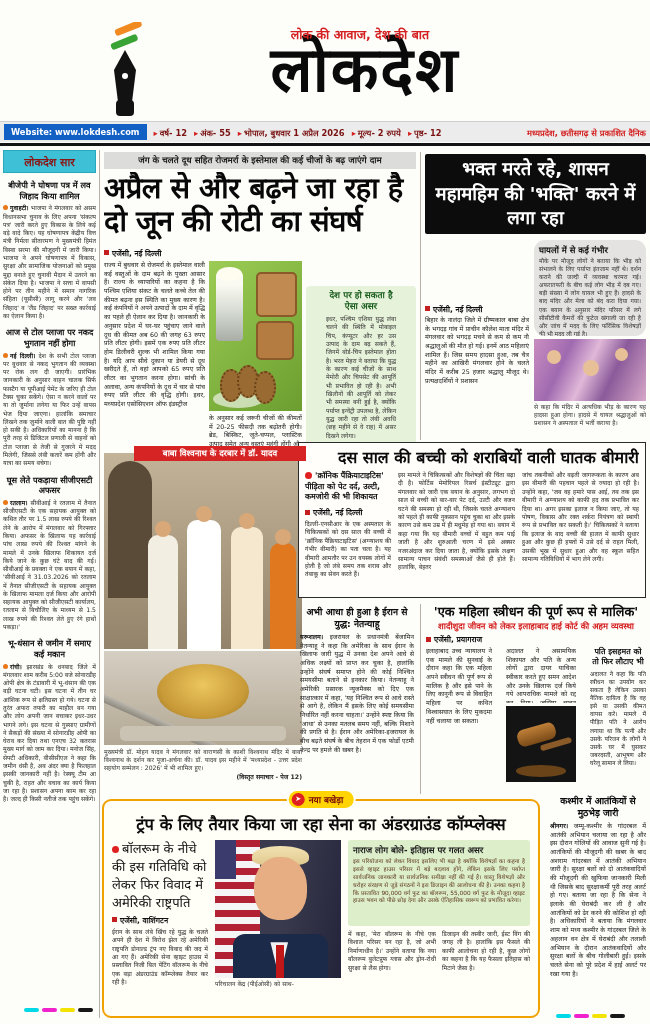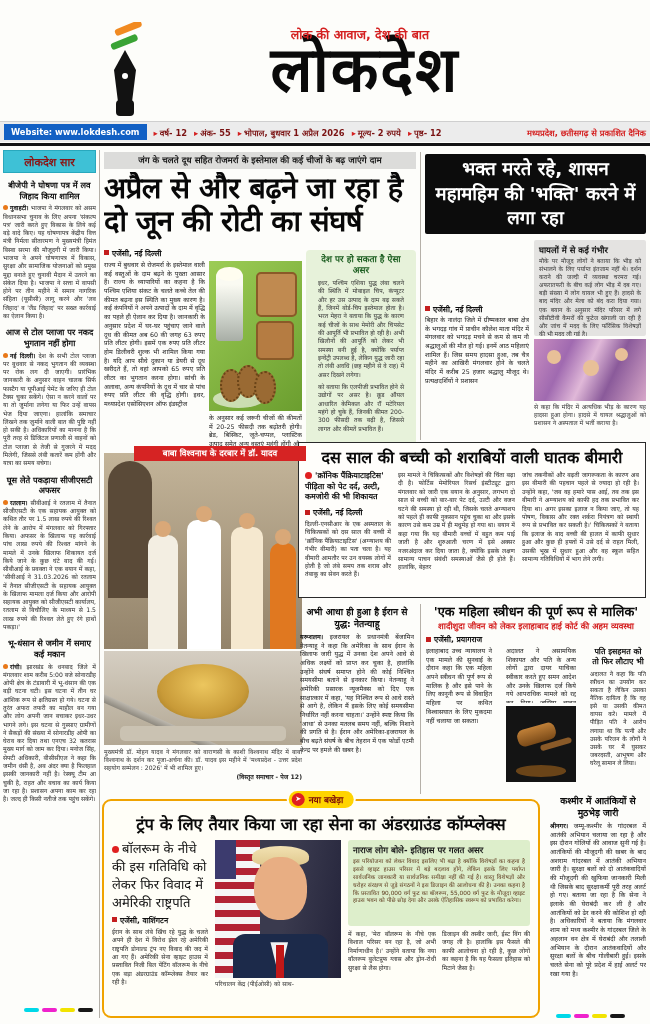--- a/index.html
+++ b/index.html
@@ -33,41 +33,41 @@
   .sb-b{font-size:6.1px;line-height:1.36;color:#2a2a2a;text-align:justify;}
 
   
   .marks{position:absolute;display:flex;gap:3px;}
   .mark{width:15px;height:4px;border-radius:2px;}
   .mc{background:#00d8e8}.mm{background:#ef22cc}.my{background:#f2e300}.mk{background:#181818}
 
   
   .kicker{background:#dcdcda;font-weight:bold;font-size:8.7px;color:#1c1c1c;text-align:center;line-height:17px;}
   .lead-h{font-weight:900;font-size:29px;line-height:1.14;color:#080808;letter-spacing:-.5px;}
-  .impact{background:#e7f2da;border-radius:4px;padding:4px 12px;box-sizing:border-box;}
+  .impact{background:#e7f2da;border-radius:4px;padding:4px 20px;box-sizing:border-box;margin-top:36px;}
   .impact-h{color:#1c5e20;font-weight:bold;font-size:8.8px;text-align:center;margin-bottom:3px;line-height:1.25;}
   .impact-b{font-size:6.05px;line-height:1.38;color:#333;text-align:justify;}
 
   
   .blackbox{background:#0c0c0c;color:#fff;font-weight:bold;font-size:18.5px;line-height:1.32;
             display:flex;align-items:center;justify-content:center;text-align:center;padding:3px 6px;box-sizing:border-box;border-radius:2px;}
   .subhead{font-weight:bold;font-size:9.8px;line-height:1.38;color:#101010;}
-  .graybox{background:#e4e3e1;border-radius:2px;padding:4px 5px;box-sizing:border-box;}
+  .graybox{background:#e4e3e1;border-radius:11px;padding:4px 5px;box-sizing:border-box;}
   .graybox .gh{font-weight:bold;font-size:8.4px;color:#111;margin-bottom:2px;}
   .graybox .gb{font-size:5.95px;line-height:1.36;color:#333;text-align:justify;}
   .capt{font-size:6.1px;line-height:1.35;color:#333;text-align:justify;}
 
   
   .red-label{background:#d62323;color:#fff;font-weight:bold;font-size:8.4px;text-align:center;line-height:15px;z-index:3;}
   .photo{position:absolute;overflow:hidden;background:#ccc;}
   .capt-note{font-weight:bold;color:#222;text-align:right;font-size:6.2px;}
 
   
   .dbox{border:1.5px solid #2a2a2a;box-sizing:border-box;padding:3px 6px;background:#fffefb;}
-  .dbox-h{font-weight:900;font-size:16px;color:#0a0a0a;text-align:center;white-space:nowrap;overflow:hidden;}
+  .dbox-h{font-weight:900;font-size:16px;color:#0a0a0a;text-align:right;white-space:nowrap;overflow:hidden;}
   .dcols{display:flex;gap:7px;margin-top:3px;}
   .dsub{font-weight:bold;font-size:7.9px;line-height:1.35;color:#101010;}
 
   
   .colstory-h{font-weight:bold;font-size:9.2px;line-height:1.3;color:#0c0c0c;text-align:center;margin-bottom:3px;}
 
   
   .str-h{font-weight:900;font-size:12.8px;color:#0a0a0a;text-align:center;white-space:nowrap;}
   .str-sub{font-weight:bold;font-size:8.4px;color:#d42020;text-align:center;white-space:nowrap;}
   .note-t{font-weight:bold;font-size:7.9px;line-height:1.3;color:#101010;margin-bottom:2px;text-align:center;}

